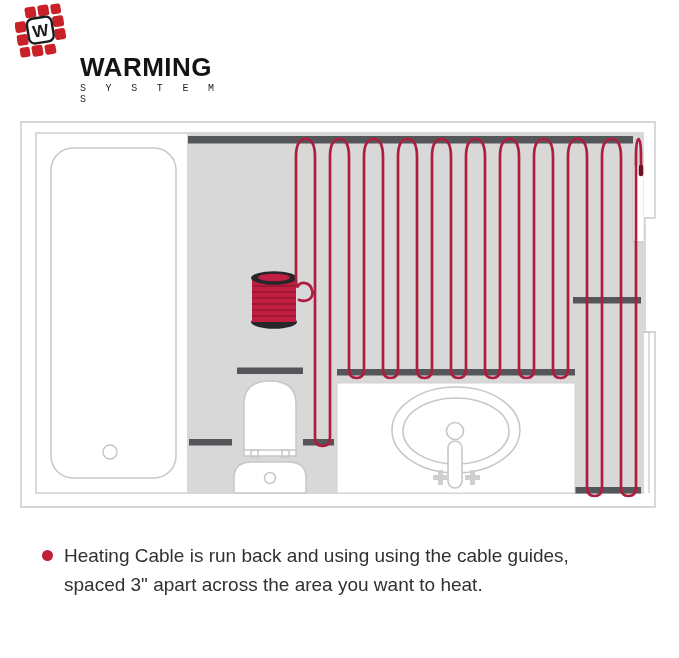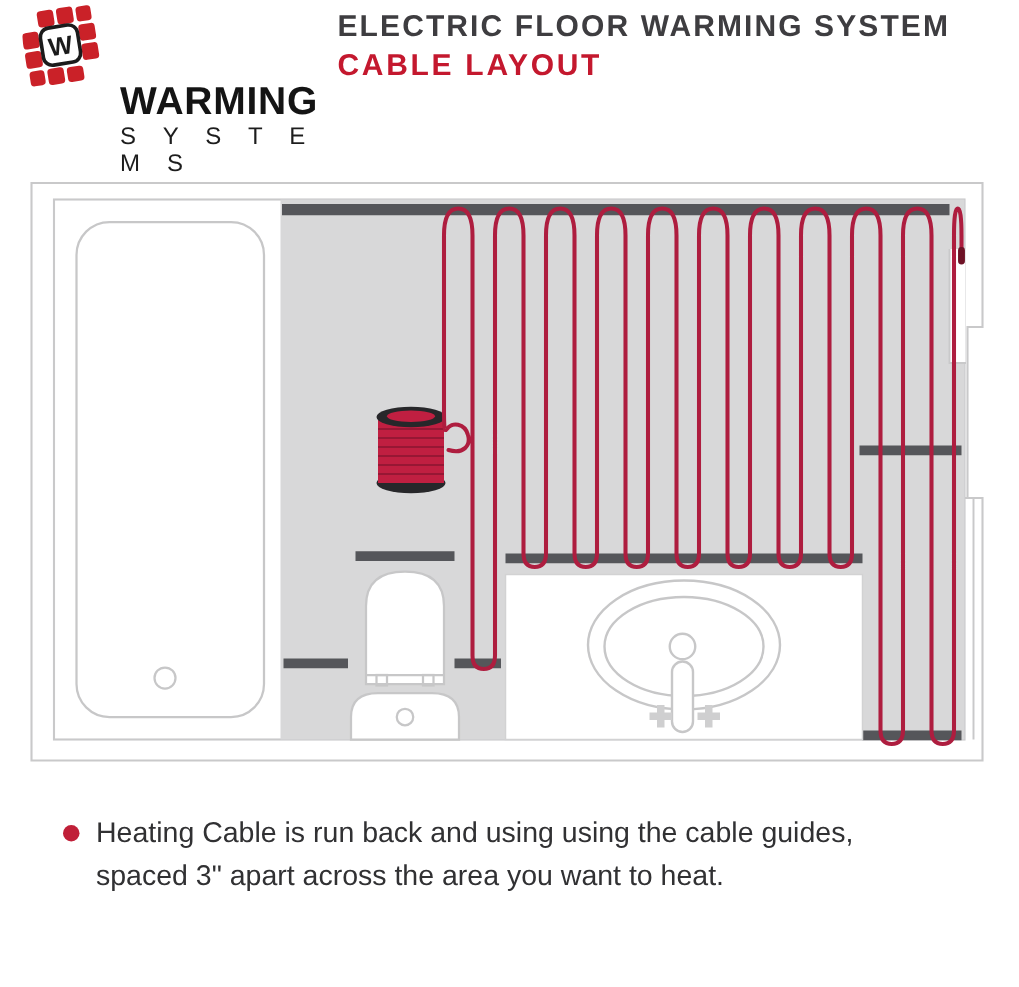--- a/index.html
+++ b/index.html
@@ -3,21 +3,21 @@
 <meta charset="utf-8">
 <style>
   html,body{margin:0;padding:0;background:#ffffff;}
   .page{position:relative;width:679px;height:658px;background:#fff;overflow:hidden;
         font-family:"Liberation Sans", sans-serif;}
   
   .header{position:absolute;left:0;top:0;width:679px;height:70px;}
   .logo-mark{position:absolute;left:15px;top:3px;width:58px;height:56px;}
   .brand{position:absolute;left:80px;top:9px;width:150px;margin-top:45px;}
   .brand-top{font-size:26px;font-weight:bold;color:#141414;letter-spacing:0.5px;line-height:1.0;}
-  .brand-bottom{font-size:16px;font-weight:normal;color:#1d1d1d;letter-spacing:6.8px;margin-top:3px;}
+  .brand-bottom{font-size:10px;font-weight:normal;color:#1d1d1d;letter-spacing:6.8px;margin-top:3px;font-family:Liberation Mono, monospace;}
   .titles{position:absolute;left:225px;top:6px;}
   .title-main{font-size:20px;color:#3e3d40;letter-spacing:1.4px;font-weight:bold;line-height:1.2;}
   .title-sub{font-size:20px;color:#c4182e;letter-spacing:1.8px;font-weight:bold;margin-top:3px;}
   
   .note{position:absolute;left:40px;top:541px;width:610px;}
   .note-bullet{position:absolute;left:2px;top:9px;width:11px;height:11px;border-radius:50%;background:#c01f38;}
   .note-text{margin-left:24px;font-size:19px;line-height:29px;color:#313133;}
   svg text{font-family:"Liberation Sans", sans-serif;}
 </style>
 </head>
@@ -40,24 +40,20 @@
           <rect x="14" y="41" width="11" height="11" rx="2.5"></rect>
           <rect x="27" y="42" width="11" height="10" rx="2.5"></rect>
         </g>
         <rect x="13" y="14" width="25" height="25" rx="6" fill="#ffffff" stroke="#1b1b1b" stroke-width="2.4"></rect>
         <text x="25.5" y="33" font-size="17" font-weight="bold" fill="#1b1b1b" text-anchor="middle">W</text>
       </g>
     </svg>
     <div class="brand">
       <div class="brand-top">WARMING</div>
       <div class="brand-bottom">S Y S T E M S</div>
-    </div>
-    <div class="titles">
-      <div class="title-main">ELECTRIC FLOOR WARMING SYSTEM</div>
-      <div class="title-sub">CABLE LAYOUT</div>
     </div>
   </div>
 
   <svg width="679" height="658" viewBox="0 0 679 658" style="position:absolute;left:0;top:0;">
 
     <g>
       <path d="M21,122 H655 V218 H645 V332 H655 V507 H21 Z" fill="#ffffff" stroke="#c9c9ca" stroke-width="1.4"></path>
       <rect x="36" y="133" width="607" height="360" fill="#ffffff" stroke="#c9c9ca" stroke-width="1.4"></rect>
       <path d="M649,332 V493 M643,332 H649" fill="none" stroke="#c9c9ca" stroke-width="1.3"></path>
     </g>

